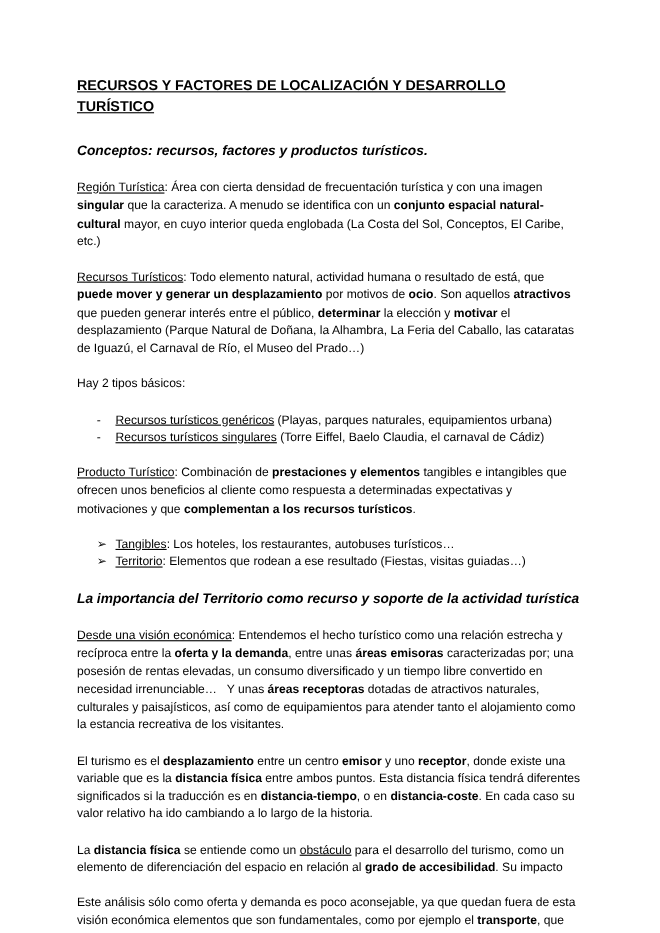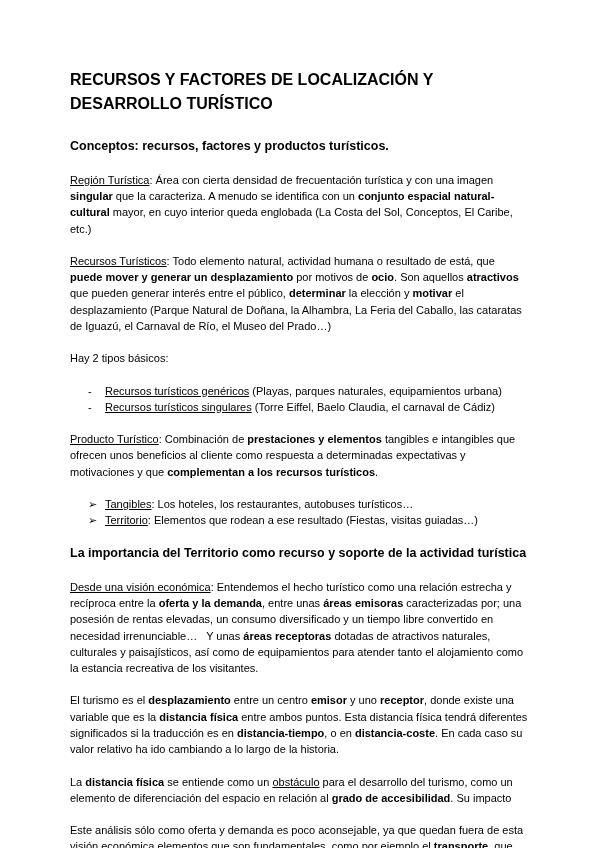--- a/index.html
+++ b/index.html
@@ -4,22 +4,22 @@
 <style>
   html,body{margin:0;padding:0;background:#fff;}
   .page{
     width:600px;height:848px;box-sizing:border-box;
     padding:68px 70px 30px 70px;
     background:#ffffff;color:#000000;
     font-family:"Liberation Sans",sans-serif;
     font-size:11px;line-height:1.48;
     overflow:hidden;
   }
-  .doc-title{font-size:16px;font-weight:bold;margin:0 0 22px 0;}
-  .heading{font-size:12.5px;font-weight:bold;margin:4px 0 16px 0;white-space:nowrap;}
+  .doc-title{font-size:13px;font-weight:bold;margin:0 0 22px 0;text-decoration:underline;}
+  .heading{font-size:12.5px;font-weight:bold;margin:4px 0 16px 0;white-space:nowrap;font-style:italic;}
   .para{margin:0 0 16px 0;}
   .list{margin:0 0 16px 0;}
   .list-item{display:flex;align-items:flex-start;padding-left:18px;}
   .bullet{width:17px;flex-shrink:0;}
   .li-text{flex:1;}
   .b{font-weight:bold;}
   .u{text-decoration:underline;}
 </style>
 </head>
 <body>

